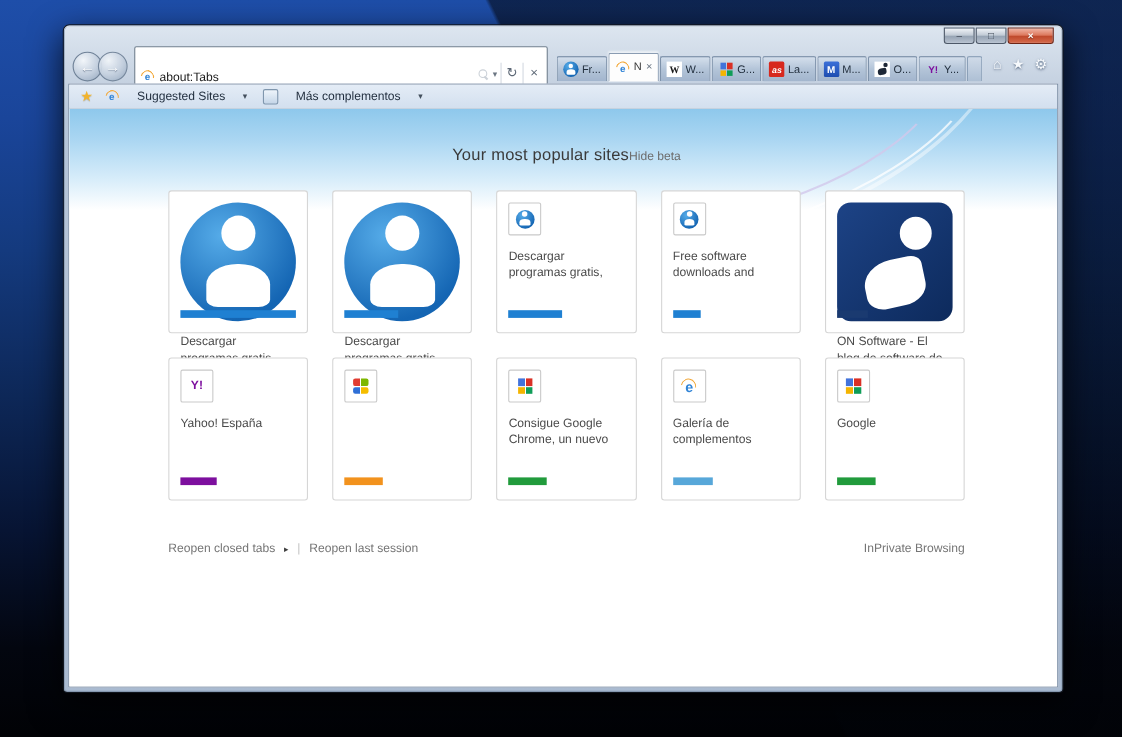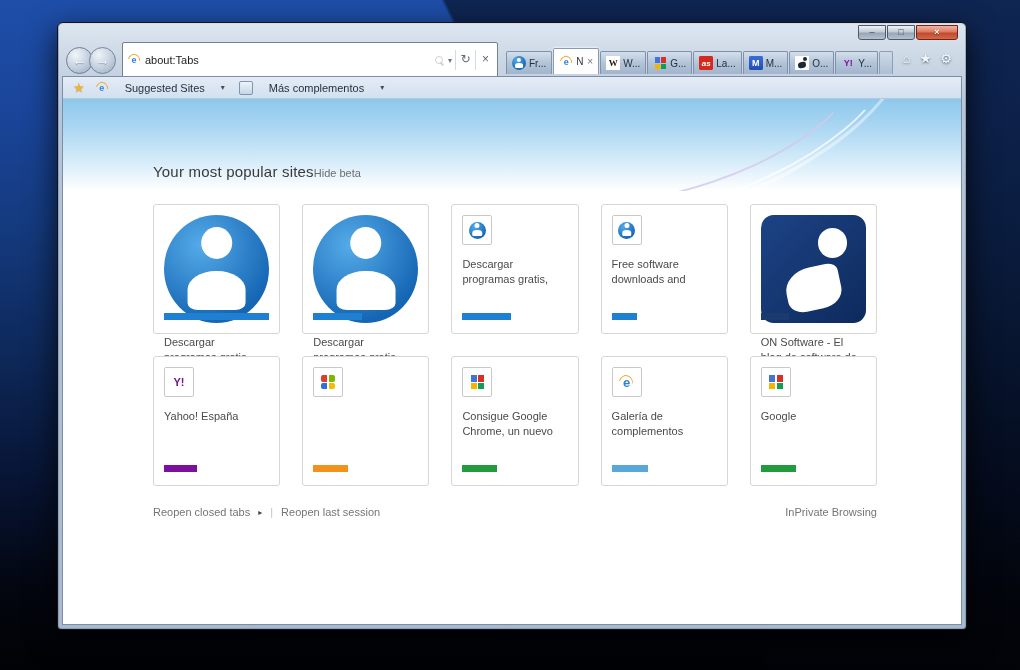--- a/index.html
+++ b/index.html
@@ -27,21 +27,21 @@
 
   
   .toolbar { height:32px; flex:none; display:flex; align-items:center; padding:2px 2px 2px 4px; }
   .nav-btn { width:27px; height:27px; border-radius:50%; flex:none;
     background:radial-gradient(circle at 35% 28%, #f2f6fa, #c3cfde 55%, #93a6bd);
     border:1px solid #6e8096; color:#fff; font-size:14px; font-weight:bold; line-height:25px;
     text-align:center; text-shadow:0 1px 1px rgba(40,60,90,.6); }
   .nav-btn.fwd { margin-left:-4px; opacity:.92; }
 
   .addressbar { width:376px; height:36px; margin-left:6px; background:#fff;
-    border:1px solid #72808f; border-radius:2px; display:flex; align-items:center; padding:0 2px 0 4px; }
+    border:1px solid #72808f; border-radius:2px; display:flex; align-items:flex-end; padding:0 2px 0 4px; }
   .addr-favicon { width:13px; height:13px; flex:none; }
   .addr-input { flex:1; border:none; outline:none; font-size:11px; color:#1c1c1c; padding:0 4px;
     font-family:"Liberation Sans","DejaVu Sans",sans-serif; background:transparent; }
   .addr-seg { display:flex; align-items:center; color:#8a95a2; }
   .mag { position:relative; width:9px; height:9px; margin-right:1px; opacity:.5; }
   .mag::before { content:""; position:absolute; top:0; left:0; width:6px; height:6px;
     border:1.5px solid #9aa5b2; border-radius:50%; }
   .mag::after { content:""; position:absolute; bottom:0; right:0; width:4px; height:1.5px;
     background:#9aa5b2; transform:rotate(45deg); }
   .addr-caret { font-size:8px; color:#6b7682; padding:0 3px; }
@@ -117,33 +117,33 @@
 
   
   .content { flex:1; position:relative; background:#fff; overflow:hidden; }
   .header-grad { position:absolute; top:0; left:0; right:0; height:92px;
     background:linear-gradient(180deg,#8ec8ec 0%,#aad6f2 30%,#d8edfa 70%,#ffffff 100%); overflow:hidden; }
   .swoosh { position:absolute; border-radius:50%; border:2px solid transparent; }
   .sw1 { width:480px; height:210px; right:60px; top:-98px; border-bottom-color:rgba(255,255,255,.75); transform:rotate(-16deg); }
   .sw2 { width:430px; height:190px; right:95px; top:-92px; border-bottom-color:rgba(210,200,235,.8); transform:rotate(-14deg); }
   .sw3 { width:520px; height:240px; right:40px; top:-120px; border-bottom-color:rgba(255,255,255,.45); transform:rotate(-18deg); border-bottom-width:4px; }
   .page-inner { position:relative; height:100%; padding:0 84px 0 90px; }
-  .page-head { display:flex; justify-content:flex-start; align-items:baseline; padding-top:64px; }
+  .page-head { display:flex; justify-content:center; align-items:baseline; padding-top:33px; }
   .page-title { font-size:15px; color:#3a3a3a; letter-spacing:.2px; }
   .hide-link { font-size:11px; color:#6d6d6d; }
 
   .grid { margin-top:24px; display:grid; grid-template-columns:repeat(5,1fr); grid-auto-rows:130px; gap:22px; }
   .tile { position:relative; background:#fff; border:1px solid #d6d6d6; border-radius:3px; padding:10px; }
   .tile-iconbox { width:30px; height:30px; border:1px solid #c9c9c9; background:#fff; border-radius:2px;
     display:flex; align-items:center; justify-content:center; }
   .tile-title { margin-top:12px; font-size:11px; line-height:1.35; color:#4a4a4a; overflow:hidden; max-height:30px; }
   .bar-wrap { position:absolute; left:10px; right:10px; bottom:13px; height:7px; }
   .bar { height:100%; }
 
-  .page-foot { margin-top:20px; display:flex; justify-content:space-between; font-size:11px; color:#757575; }
+  .page-foot { margin-top:38px; display:flex; justify-content:space-between; font-size:11px; color:#757575; }
   .foot-left { display:flex; align-items:center; gap:8px; }
   .foot-arrow { font-size:8px; color:#3e3e3e; }
   .foot-sep { color:#c4c4c4; }
   .s9 { font-size:9px; } .s8 { font-size:8px; } .s13 { font-size:13px; } .s11 { font-size:11px; }
 </style>
 </head>
 <body>
 
 <div class="desktop">
   <div class="desktop-diag"></div>

